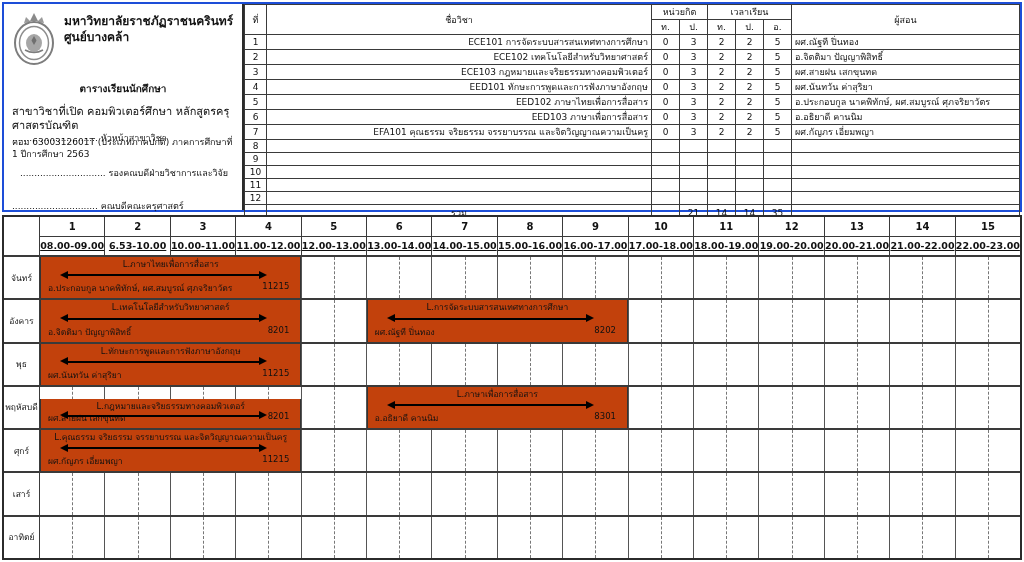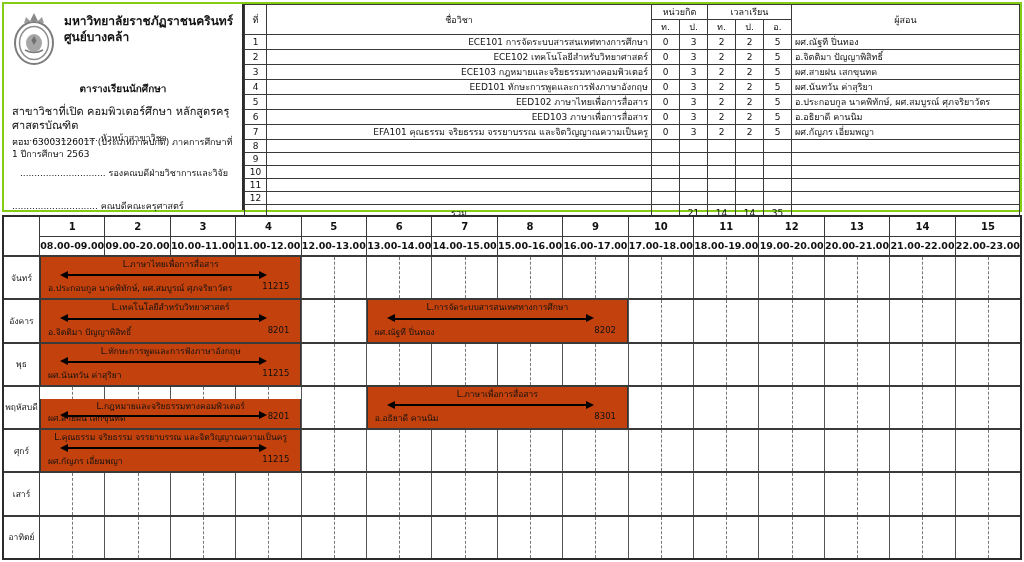--- a/index.html
+++ b/index.html
@@ -6,21 +6,21 @@
   html,body { margin:0; padding:0; background:#fff; }
   body {
     width:1024px; height:562px; position:relative;
     font-family:"DejaVu Sans", sans-serif; color:#111;
     -webkit-font-smoothing:antialiased;
   }
 
   
   .top-section {
     position:absolute; left:2px; top:2px; width:1020px; height:210px;
-    border:2px solid #84cc16; display:flex; background:#fff;
+    border:2px solid #1d4ed8; display:flex; background:#fff;
   }
   .info-panel {
     width:240px; border-right:2px solid #2b2b2b; position:relative;
     padding:6px 8px; font-size:9px; line-height:1.35;
   }
   .uni-head { display:flex; align-items:flex-start; }
   .seal { width:44px; height:54px; flex:0 0 44px; margin-top:2px; }
   .uni-names { margin-left:8px; font-weight:bold; font-size:12px; line-height:1.3; padding-top:4px; }
   .doc-title { text-align:center; font-weight:bold; font-size:10px; margin-top:16px; }
   .program-line { margin-top:9px; font-size:11px; }
@@ -55,21 +55,21 @@
     display:flex; flex-direction:column;
   }
   .tt-header { display:flex; height:40px; border-bottom:2px solid #3a3a3a; }
   .tt-corner { width:36px; border-right:1px solid #3a3a3a; }
   .tt-header-cols { flex:1; display:flex; }
   .tt-hcol { flex:1; border-right:1px solid #3a3a3a; display:flex; flex-direction:column; }
   .tt-hcol:last-child { border-right:none; }
   .tt-hnum { flex:1; border-bottom:1px solid #3a3a3a; font-weight:bold; font-size:10px;
              display:flex; align-items:center; justify-content:center; }
   .tt-htime { flex:1; font-weight:bold; font-size:9.5px;
-              display:flex; align-items:center; justify-content:center; }
+              display:flex; align-items:center; justify-content:center;text-decoration:underline; }
 
   .tt-body { flex:1; display:flex; flex-direction:column; }
   .tt-row { flex:1; display:flex; border-top:2px solid #3a3a3a; min-height:0; }
   .tt-row:first-child { border-top:none; }
   .tt-day { width:36px; border-right:1px solid #3a3a3a; display:flex;
             align-items:center; justify-content:center; font-size:8.5px; }
   .tt-area { flex:1; position:relative; display:flex; }
   .gcell { flex:1; border-right:1px solid #555; position:relative; }
   .gcell:nth-child(15) { border-right:none; }
   .gcell::after { content:''; position:absolute; left:50%; top:0; bottom:0;
@@ -299,21 +299,21 @@
 <div class="tt">
   <div class="tt-header">
     <div class="tt-corner"></div>
     <div class="tt-header-cols">
         <div class="tt-hcol">
           <div class="tt-hnum">1</div>
           <div class="tt-htime">08.00-09.00</div>
         </div>
         <div class="tt-hcol">
           <div class="tt-hnum">2</div>
-          <div class="tt-htime">09.00-20.00</div>
+          <div class="tt-htime">6.53-10.00</div>
         </div>
         <div class="tt-hcol">
           <div class="tt-hnum">3</div>
           <div class="tt-htime">10.00-11.00</div>
         </div>
         <div class="tt-hcol">
           <div class="tt-hnum">4</div>
           <div class="tt-htime">11.00-12.00</div>
         </div>
         <div class="tt-hcol">

